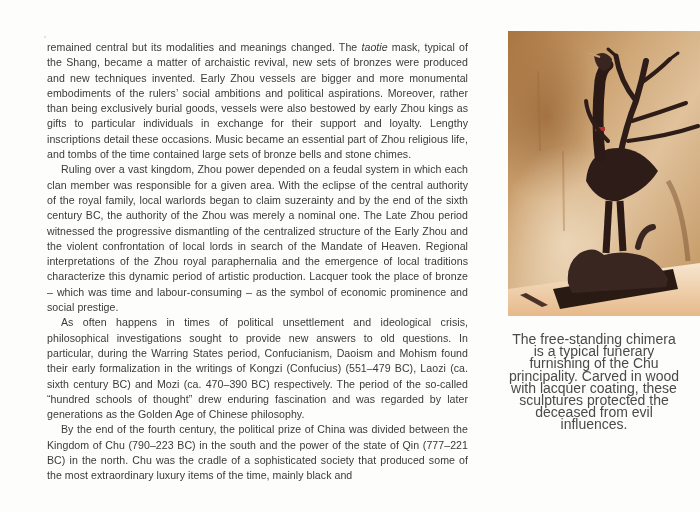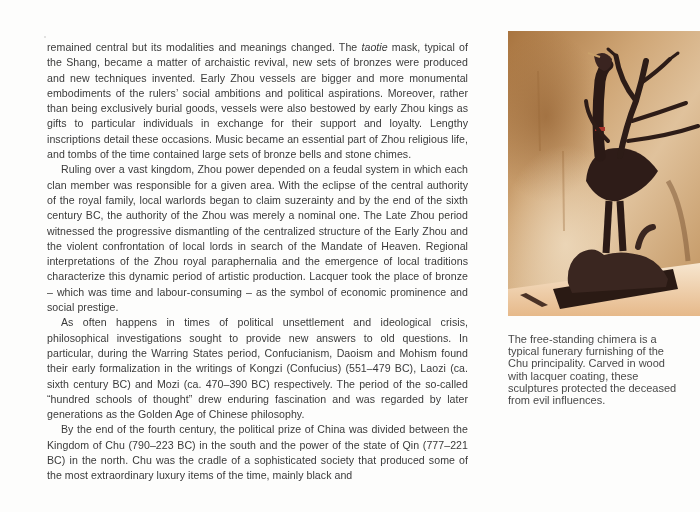--- a/index.html
+++ b/index.html
@@ -49,23 +49,24 @@
       display: block;
       width: 192px;
       height: 285px;
     }
     .caption {
       position: absolute;
       left: 508px;
       top: 333px;
       width: 172px;
       font-family: "Liberation Sans", sans-serif;
-      font-size: 11px;
+      font-size: 14px;
       line-height: 12.2px;
       color: #4a4a4a;
+      text-align: center;
     }
     .speck {
       position: absolute;
       left: 44px;
       top: 36px;
       width: 2px;
       height: 2px;
       background: #d8d8d8;
       border-radius: 1px;
     }

